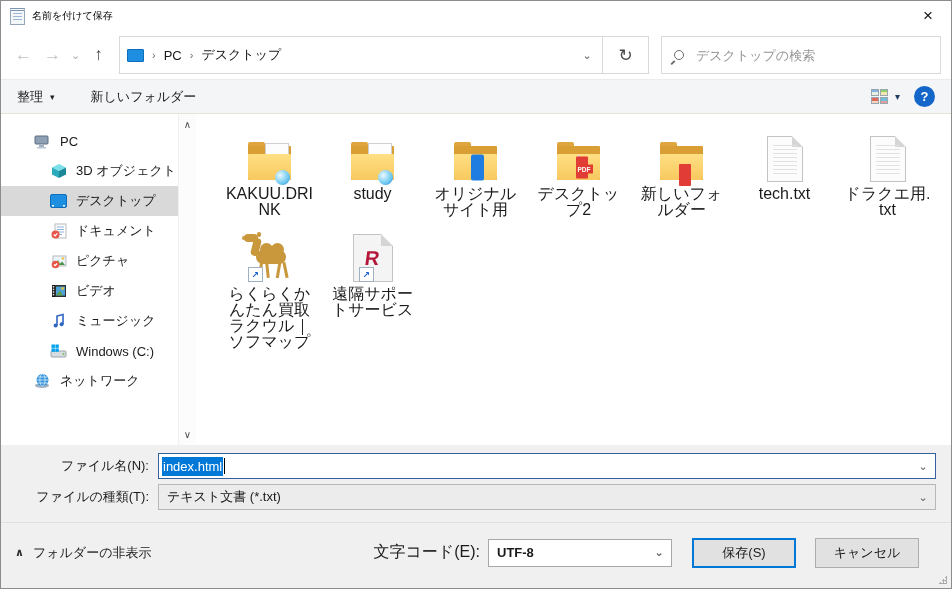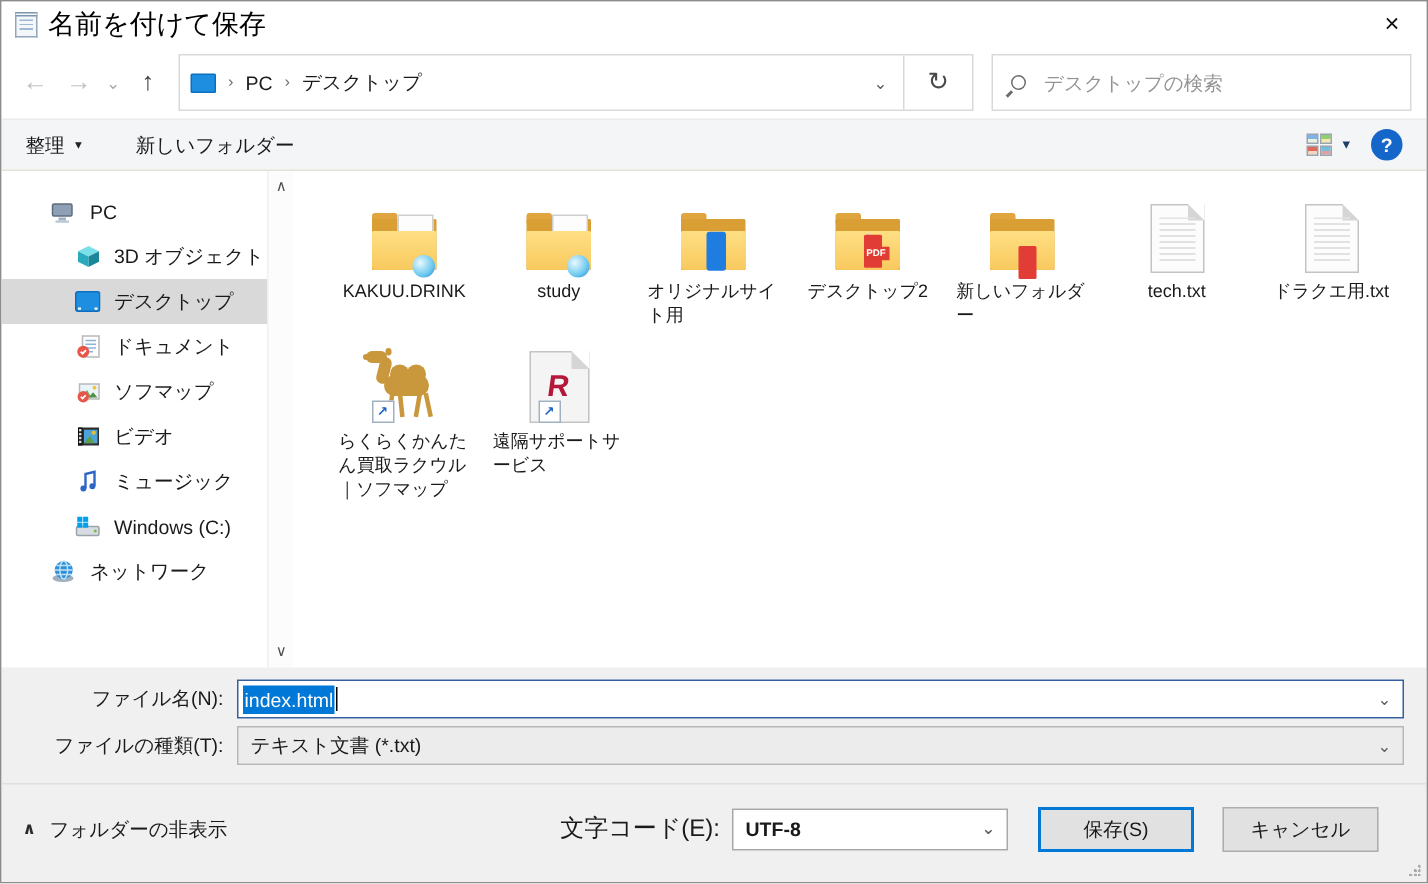--- a/index.html
+++ b/index.html
@@ -5,21 +5,21 @@
   * { margin:0; padding:0; box-sizing:border-box; }
   html,body { width:952px; height:589px; }
   body { font-family:"Liberation Sans","DejaVu Sans",sans-serif; font-size:13px; color:#1a1a1a; }
   .window { width:952px; height:589px; background:#fff; border:1px solid #8c8c8c; position:relative; display:flex; flex-direction:column; overflow:hidden; }
 
   
   .titlebar { height:30px; display:flex; align-items:center; padding-left:9px; background:#fff; flex:0 0 auto; }
   .np-icon { width:15px; height:17px; background:#f4f7fa; border:1px solid #94a7b8; border-top:3px double #7e97ad; margin-right:7px; position:relative; }
   .np-icon::after { content:""; position:absolute; left:2px; top:2px; right:2px; height:8px;
       background:repeating-linear-gradient(#9db8d2 0 1px, transparent 1px 3px); }
-  .title-text { font-size:18px; color:#000; }
+  .title-text { font-size:10px; color:#000; }
   .close-btn { margin-left:auto; width:46px; height:30px; display:flex; align-items:center; justify-content:center; font-size:17px; color:#111; cursor:pointer; }
 
   
   .navbar { height:48px; display:flex; align-items:center; padding:0 10px 0 8px; background:#fff; flex:0 0 auto; }
   .nav-arrow { width:29px; height:30px; display:flex; align-items:center; justify-content:center; font-size:17px; }
   .dim { color:#c0c0c0; }
   .dark { color:#3c3c3c; }
   .nav-chevron { width:17px; font-size:11px; color:#a9a9a9; }
   .addr-wrap { display:flex; height:38px; border:1px solid #d9d9d9; margin-left:6px; flex:0 0 530px; background:#fff; }
   .breadcrumb { flex:1; display:flex; align-items:center; padding-left:7px; }
@@ -57,21 +57,21 @@
   .lv1 { padding-left:49px; }
   .side-item.selected { background:#d9d9d9; }
   .sicon { width:17px; height:17px; flex:0 0 17px; display:flex; align-items:center; justify-content:center; }
   .sb-scroll { width:18px; flex:0 0 18px; background:#fcfcfc; border-left:1px solid #f0f0f0; display:flex; flex-direction:column; justify-content:space-between; align-items:center; padding:5px 0; color:#4f4f4f; font-size:10px; }
   .sb-arrow { cursor:pointer; }
 
   
   .files { flex:1; padding:10px 0 0 22px; display:flex; flex-wrap:wrap; align-content:flex-start; }
   .tile { width:103px; display:flex; flex-direction:column; align-items:center; margin-bottom:6px; cursor:pointer; }
   .tile-icon { height:58px; display:flex; align-items:flex-end; justify-content:center; position:relative; margin-bottom:4px; }
-  .tile-label { font-size:12px; line-height:16px; max-width:88px; word-break:break-all; }
+  .tile-label { font-size:16px; line-height:16px; text-align:center; max-width:88px; word-break:break-all; }
 
   .folder { position:relative; width:48px; height:40px; }
   .f-tab  { position:absolute; left:2px; top:0; width:17px; height:7px; background:#dfa53f; border-radius:2px 2px 0 0; }
   .f-back { position:absolute; left:2px; top:4px; right:3px; bottom:2px; background:#d99f35; border-radius:1px; }
   .f-page { position:absolute; right:5px; top:1px; width:24px; height:30px; background:#fdfdfd; border:1px solid #cfcfcf; }
   .f-front{ position:absolute; left:2px; bottom:2px; right:3px; height:26px; background:linear-gradient(#ffdf84,#f8c95e); border-radius:1px 1px 2px 2px; }
   .f-ov   { position:absolute; left:50%; top:55%; transform:translate(-50%,-50%); z-index:2; }
 
   .edge-logo { width:28px; height:28px; border-radius:50%;
      background:conic-gradient(from 210deg,#35d073,#28b8eb,#1559c4,#0b3f9e,#28b8eb,#35d073); position:relative; overflow:hidden; }
@@ -244,21 +244,21 @@
         <span class="sicon">
             <svg width="16" height="16" viewBox="0 0 16 16">
               <rect x="2" y="3" width="13" height="10" fill="#eaf4fb" stroke="#b9b9b9"></rect>
               <polygon points="3,12 7,7 10,12" fill="#6fae5c"></polygon>
               <polygon points="8,12 11,8.5 14,12" fill="#4f8f44"></polygon>
               <circle cx="12" cy="5.5" r="1.3" fill="#f4c23c"></circle>
               <circle cx="4.5" cy="11.5" r="3.8" fill="#e8564a"></circle>
               <path d="M2.9 11.5 l1.2 1.2 2-2.2" stroke="#fff" stroke-width="1.2" fill="none"></path>
             </svg>
           </span>
-        <span>ソフマップ</span>
+        <span>ピクチャ</span>
       </div>
       <div class="side-item lv1">
         <span class="sicon">
             <svg width="16" height="16" viewBox="0 0 16 16">
               <rect x="1" y="2" width="14" height="12" fill="#2e2e2e"></rect>
               <rect x="1" y="2" width="3" height="12" fill="#111"></rect>
               <rect x="1.7" y="3" width="1.6" height="1.6" fill="#ddd"></rect>
               <rect x="1.7" y="5.6" width="1.6" height="1.6" fill="#ddd"></rect>
               <rect x="1.7" y="8.2" width="1.6" height="1.6" fill="#ddd"></rect>
               <rect x="1.7" y="10.8" width="1.6" height="1.6" fill="#ddd"></rect>

